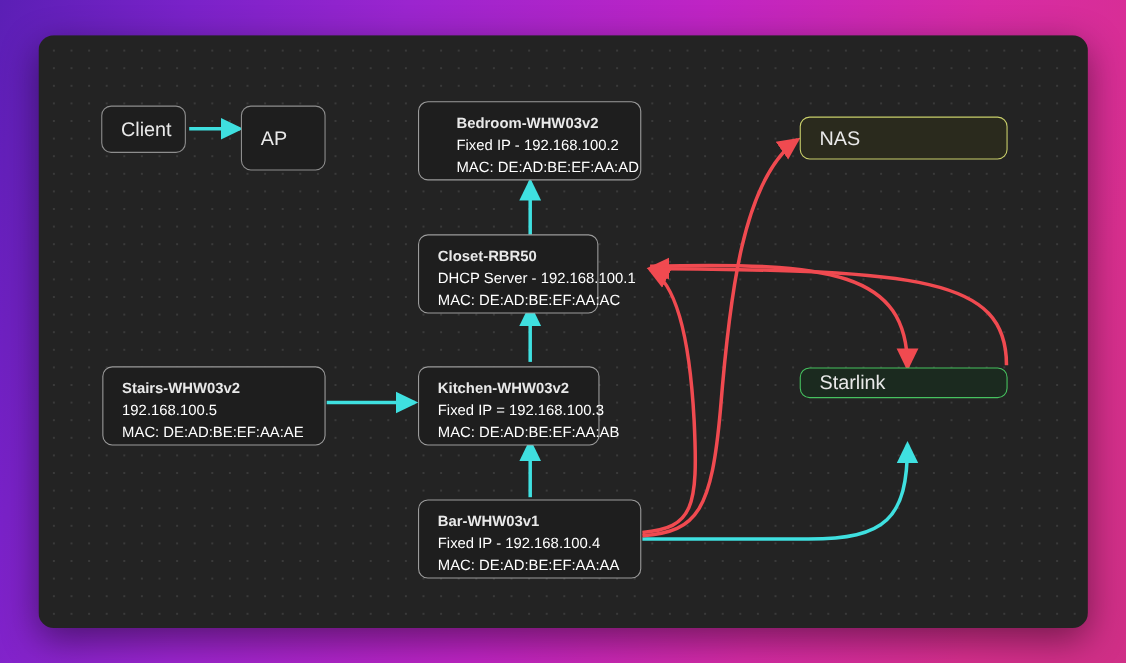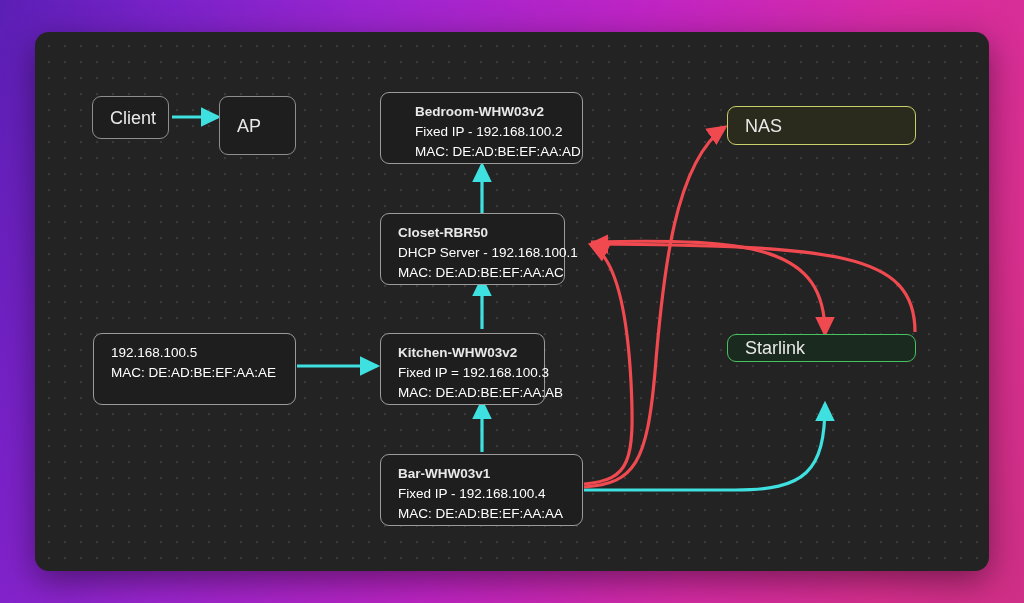--- a/index.html
+++ b/index.html
@@ -76,39 +76,40 @@
   <div class="node plain simple" style="left:184px;top:64px;width:77px;height:59px;">
     <span class="title">AP</span>
   </div>
 
   <div class="node" style="left:345px;top:60px;width:203px;height:72px;padding-left:34px;">
     <div class="title">Bedroom-WHW03v2</div>
     <div class="line">Fixed IP - 192.168.100.2</div>
     <div class="line">MAC: DE:AD:BE:EF:AA:AD</div>
   </div>
 
-  <div class="node" style="left:345px;top:181px;width:185px;height:72px;">
+  <div class="node" style="left:345px;top:181px;width:164px;height:72px;">
     <div class="title">Closet-RBR50</div>
     <div class="line">DHCP Server - 192.168.100.1</div>
     <div class="line">MAC: DE:AD:BE:EF:AA:AC</div>
   </div>
 
   <div class="node" style="left:345px;top:301px;width:165px;height:72px;">
     <div class="title">Kitchen-WHW03v2</div>
     <div class="line">Fixed IP = 192.168.100.3</div>
     <div class="line">MAC: DE:AD:BE:EF:AA:AB</div>
   </div>
 
   <div class="node" style="left:345px;top:422px;width:203px;height:72px;">
     <div class="title">Bar-WHW03v1</div>
     <div class="line">Fixed IP - 192.168.100.4</div>
     <div class="line">MAC: DE:AD:BE:EF:AA:AA</div>
   </div>
 
   <div class="node" style="left:58px;top:301px;width:203px;height:72px;">
+    <div class="title">Stairs-WHW03v2</div>
     <div class="line">192.168.100.5</div>
     <div class="line">MAC: DE:AD:BE:EF:AA:AE</div>
   </div>
 
   <div class="node nas simple" style="left:692px;top:74px;width:189px;height:39px;">
     <span class="title">NAS</span>
   </div>
 
   <div class="node starlink simple" style="left:692px;top:302px;width:189px;height:28px;">
     <span class="title">Starlink</span>

